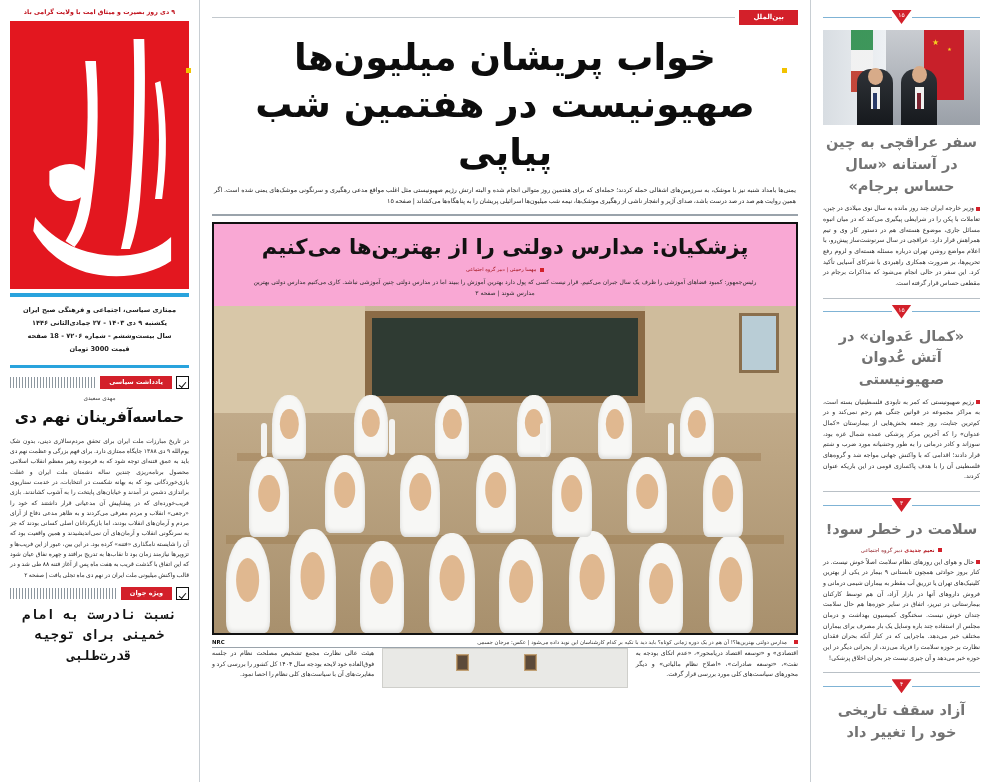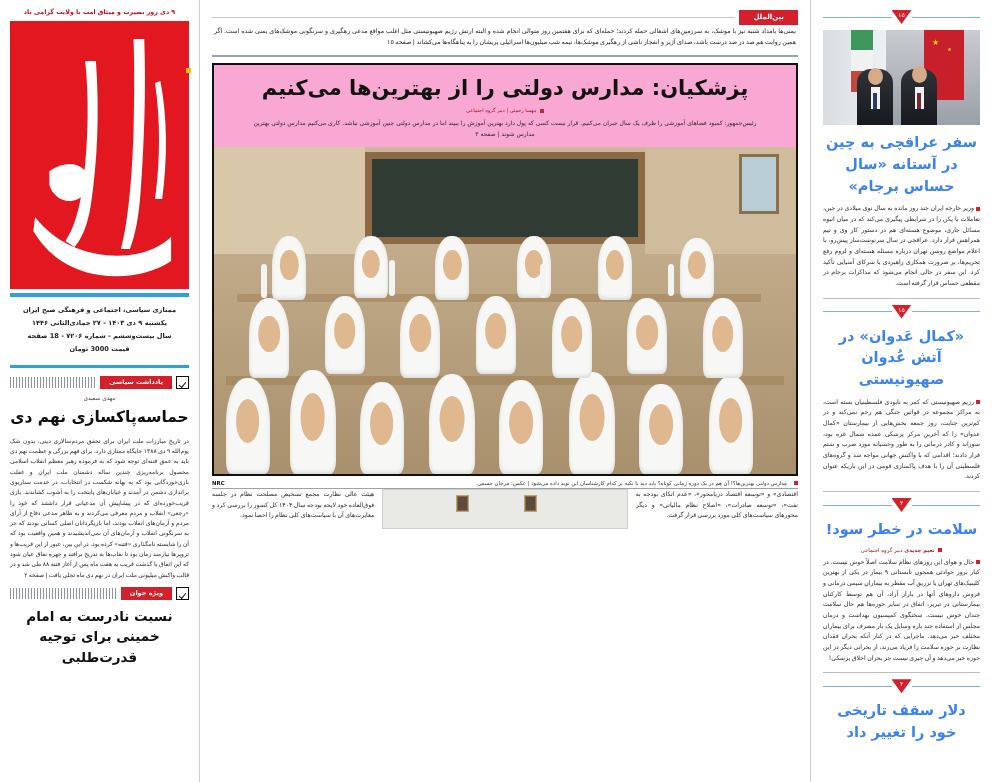--- a/index.html
+++ b/index.html
@@ -46,21 +46,21 @@
     background: linear-gradient(180deg,#2f8f4e 0%, #2f8f4e 33%, #f2f2f2 33%, #f2f2f2 66%, #c0392b 66%); opacity:.92;}
   .lead-photo .flag-cn { position: absolute; right: 10%; top: 0; width: 40px; height: 70px; background: #c8202a; }
   .lead-photo .star { position: absolute; color: #f5d020; font-size: 8px; }
   .lead-photo .person { position: absolute; bottom: 0; width: 36px; height: 56px; border-radius: 14px 14px 0 0;
     background: linear-gradient(180deg,#2f3338 0%, #16191d 100%); }
   .lead-photo .head { position: absolute; width: 15px; height: 17px; border-radius: 50%; background: #d7ab89; }
   .lead-photo .shirt { position: absolute; width: 9px; height: 22px; background: #f1f1ef; }
   .lead-photo .tie { position: absolute; width: 4px; height: 16px; background: #2b3c68; }
 
   .hl-side {
-    font-size: 14.5px; font-weight: bold; line-height: 1.5; color: #3b82f6;
+    font-size: 14.5px; font-weight: bold; line-height: 1.5; color: #737373;
     text-align: center; margin: 7px 0 6px; letter-spacing: -0.2px;
   }
   .byline-s { font-size: 5.4px; color: #8a1118; text-align: center; margin-bottom: 4px; }
   .byline-s .nm { color: #b3121a; font-weight: bold; }
   .sep-sm { height: 1px; background: #b9c0c6; margin: 9px 0 6px; }
 
   
   .center-col { flex: 1; padding: 10px 12px 0 12px; display: flex; flex-direction: column; min-width: 0; }
   .tag-red {
     display: inline-flex; align-items: center; justify-content: center;
@@ -215,31 +215,32 @@
     </div>
 
     <div class="sep-sm"></div>
 
     <div>
       <div class="pagebadge-wrap">
         <span class="ln"></span>
         <span class="pagebadge">۴</span>
         <span class="ln"></span>
       </div>
-      <div class="hl-side">دلار سقف تاریخی خود را تغییر داد</div>
+      <div class="hl-side">آزاد سقف تاریخی خود را تغییر داد</div>
     </div>
   </div>
 
   <div class="center-col">
 
     <div class="tag-row">
       <span class="tag-red">بین‌الملل</span>
       <span class="ln"></span>
     </div>
 
+    <h1 class="main-hl">خواب پریشان میلیون‌ها صهیونیست در هفتمین شب پیاپی</h1>
     <div class="main-lead body-text" style="font-size:6.3px;">یمنی‌ها بامداد شنبه نیز با موشک، به سرزمین‌های اشغالی حمله کردند؛ حمله‌ای که برای هفتمین روز متوالی انجام شده و البته ارتش رژیم صهیونیستی مثل اغلب مواقع مدعی رهگیری و سرنگونی موشک‌های یمنی شده است. اگر همین روایت هم صد در صد درست باشد، صدای آژیر و انفجار ناشی از رهگیری موشک‌ها، نیمه شب میلیون‌ها اسرائیلی پریشان را به پناهگاه‌ها می‌کشاند | صفحه ۱۵</div>
 
     <div class="rule-h" style="margin-top:8px;"></div>
     <div class="rule-h"></div>
 
     <div class="photo-main" style="margin-top:6px;">
       <div class="overlay-head">
         <div class="ovl-title">پزشکیان: مدارس دولتی را از بهترین‌ها می‌کنیم</div>
         <div class="ovl-by">
           <span class="redsq"></span>
@@ -396,26 +397,26 @@
     </div>
 
     <div class="bluebar thin"></div>
 
     <div class="sec-head">
       <span class="chk"></span>
       <span class="lbl">یادداشت سیاسی</span>
       <span class="hatch"></span>
     </div>
     <div class="auth-c">مهدی سعیدی</div>
-    <div class="hl-right">حماسه‌پاکسازی نهم دی</div>
+    <div class="hl-right">حماسه‌آفرینان نهم دی</div>
     <div class="body-text" style="font-size:6px;">در تاریخ مبارزات ملت ایران برای تحقق مردم‌سالاری دینی، بدون شک یوم‌الله ۹ دی ۱۳۸۸ جایگاه ممتازی دارد. برای فهم بزرگی و عظمت نهم دی باید به عمق فتنه‌ای توجه شود که به فرموده رهبر معظم انقلاب اسلامی محصول برنامه‌ریزی چندین ساله دشمنان ملت ایران و غفلت بازی‌خوردگانی بود که به بهانه شکست در انتخابات، در خدمت سناریوی براندازی دشمن در آمدند و خیابان‌های پایتخت را به آشوب کشاندند. بازی فریب‌خورده‌ای که در پیشاپیش آن مدعیانی قرار داشتند که خود را «رجعی» انقلاب و مردم معرفی می‌کردند و به ظاهر مدعی دفاع از آرای مردم و آرمان‌های انقلاب بودند، اما بازیگردانان اصلی کسانی بودند که جز به سرنگونی انقلاب و آرمان‌های آن نمی‌اندیشیدند و همین واقعیت بود که آن را شایسته نامگذاری «فتنه» کرده بود. در این بین، عبور از این فریب‌ها و تزویرها نیازمند زمان بود تا نقاب‌ها به تدریج برافتد و چهره نفاق عیان شود که این اتفاق با گذشت قریب به هفت ماه پس از آغاز فتنه ۸۸ طی شد و در قالب واکنش میلیونی ملت ایران در نهم دی ماه تجلی یافت | صفحه ۲</div>
 
     <div class="sec-head" style="margin-top:7px;">
       <span class="chk"></span>
       <span class="lbl">ویژه جوان</span>
       <span class="hatch"></span>
     </div>
-    <div class="hl-right" style="font-size:13.5px;">نسبت نادرست به امام خمینی برای توجیه قدرت‌طلبی</div>
+    <div class="hl-right" style="font-size:13.5px;font-family:Liberation Mono, monospace;">نسبت نادرست به امام خمینی برای توجیه قدرت‌طلبی</div>
   </div>
 
   <span class="corner-dot" style="left:186px;top:68px;"></span>
   <span class="corner-dot" style="left:782px;top:68px;"></span>
 </div>
 
 </body></html>

